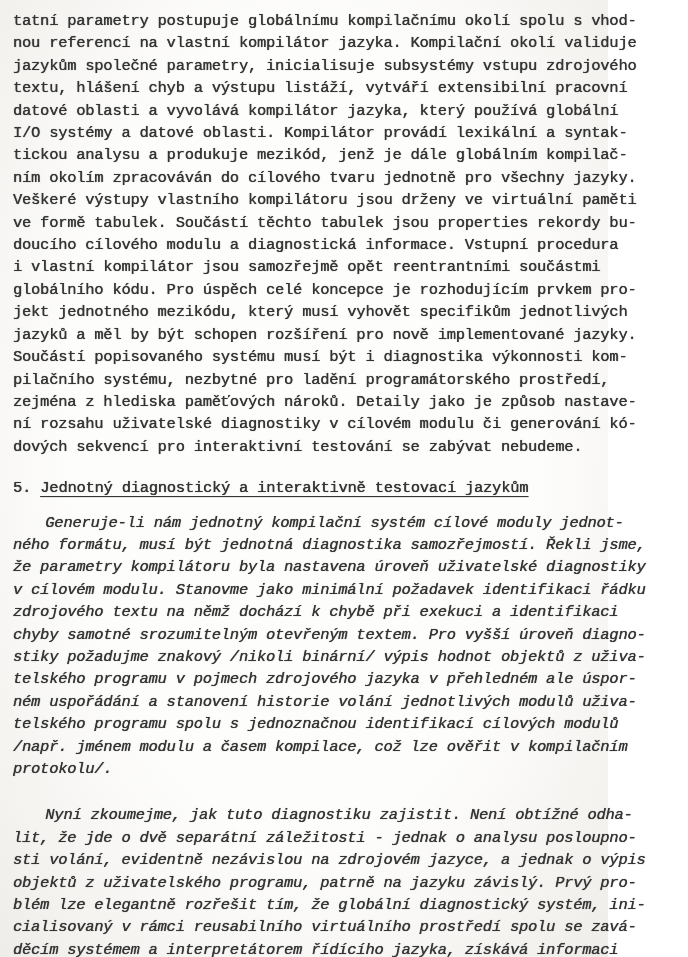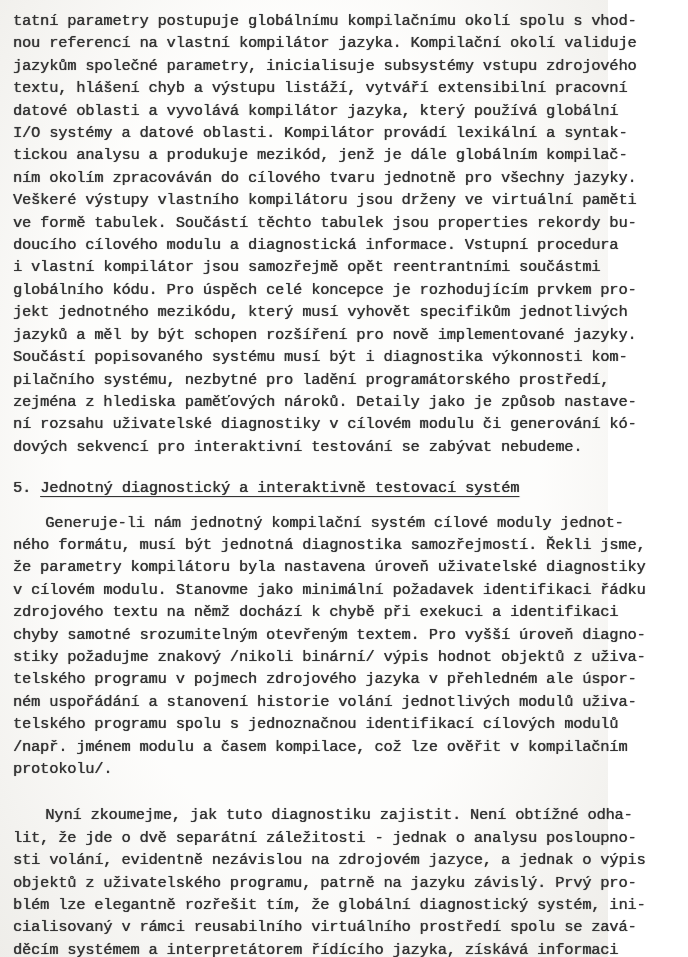--- a/index.html
+++ b/index.html
@@ -27,20 +27,21 @@
   }
   .para {
     margin: 0;
     white-space: pre;
     letter-spacing: -0.2px;
     
     text-shadow: 0 0 0.8px rgba(40,40,40,0.85), 0.4px 0.3px 0 rgba(60,60,60,0.35);
   }
   .para.indented {
     text-indent: 3.5ch;
+    font-style: italic;
   }
   .heading {
     margin-top: 19px;
     margin-bottom: 12px;
     white-space: pre;
     letter-spacing: -0.2px;
     text-shadow: 0 0 0.8px rgba(40,40,40,0.9), 0.4px 0.3px 0 rgba(60,60,60,0.4);
   }
   .heading .title {
     text-decoration: underline;
@@ -70,21 +71,21 @@
 i vlastní kompilátor jsou samozřejmě opět reentrantními součástmi
 globálního kódu. Pro úspěch celé koncepce je rozhodujícím prvkem pro-
 jekt jednotného mezikódu, který musí vyhovět specifikům jednotlivých
 jazyků a měl by být schopen rozšíření pro nově implementované jazyky.
 Součástí popisovaného systému musí být i diagnostika výkonnosti kom-
 pilačního systému, nezbytné pro ladění programátorského prostředí,
 zejména z hlediska paměťových nároků. Detaily jako je způsob nastave-
 ní rozsahu uživatelské diagnostiky v cílovém modulu či generování kó-
 dových sekvencí pro interaktivní testování se zabývat nebudeme.</div>
 
-  <div class="heading"><span>5.</span><span class="title">Jednotný diagnostický a interaktivně testovací systém</span></div>
+  <div class="heading"><span>5.</span><span class="title">Jednotný diagnostický a interaktivně testovací jazykům</span></div>
 
   <div class="para para2 indented">Generuje-li nám jednotný kompilační systém cílové moduly jednot-
 ného formátu, musí být jednotná diagnostika samozřejmostí. Řekli jsme,
 že parametry kompilátoru byla nastavena úroveň uživatelské diagnostiky
 v cílovém modulu. Stanovme jako minimální požadavek identifikaci řádku
 zdrojového textu na němž dochází k chybě při exekuci a identifikaci
 chyby samotné srozumitelným otevřeným textem. Pro vyšší úroveň diagno-
 stiky požadujme znakový /nikoli binární/ výpis hodnot objektů z uživa-
 telského programu v pojmech zdrojového jazyka v přehledném ale úspor-
 ném uspořádání a stanovení historie volání jednotlivých modulů uživa-

